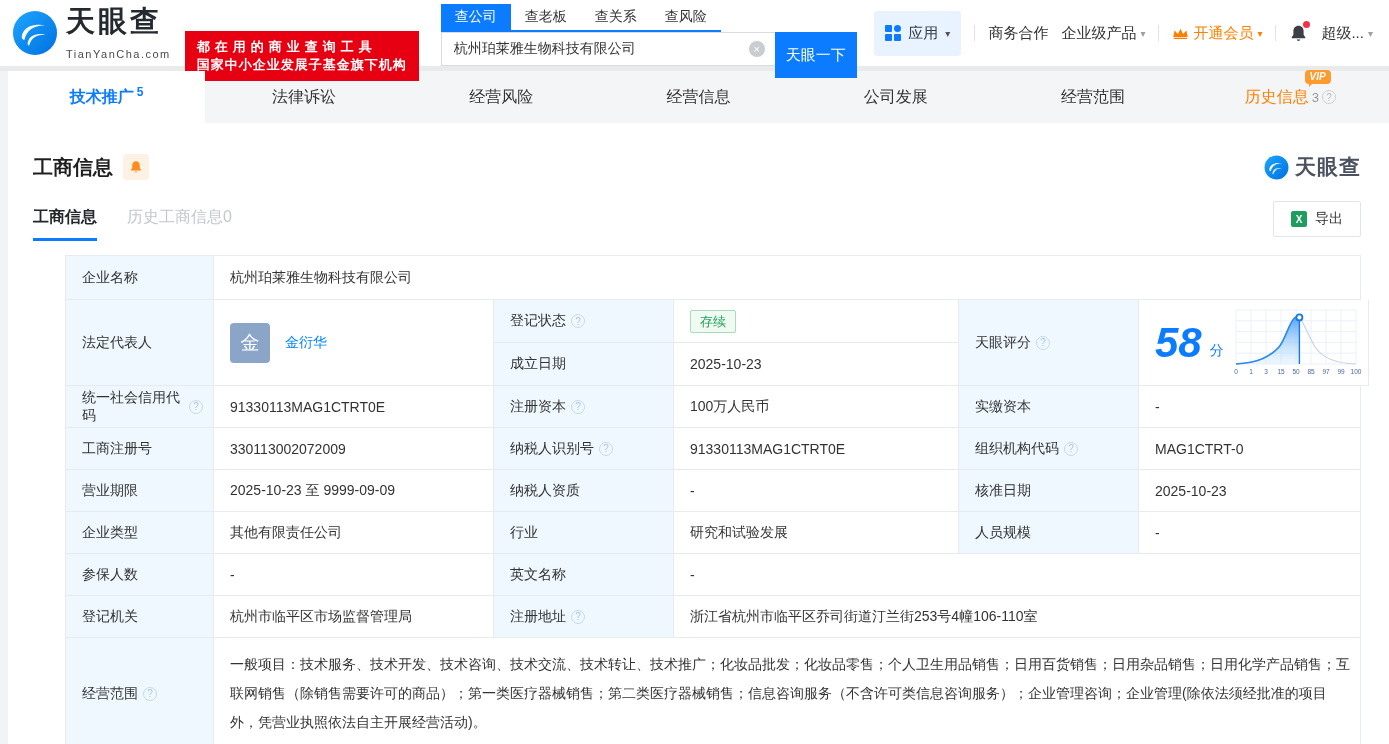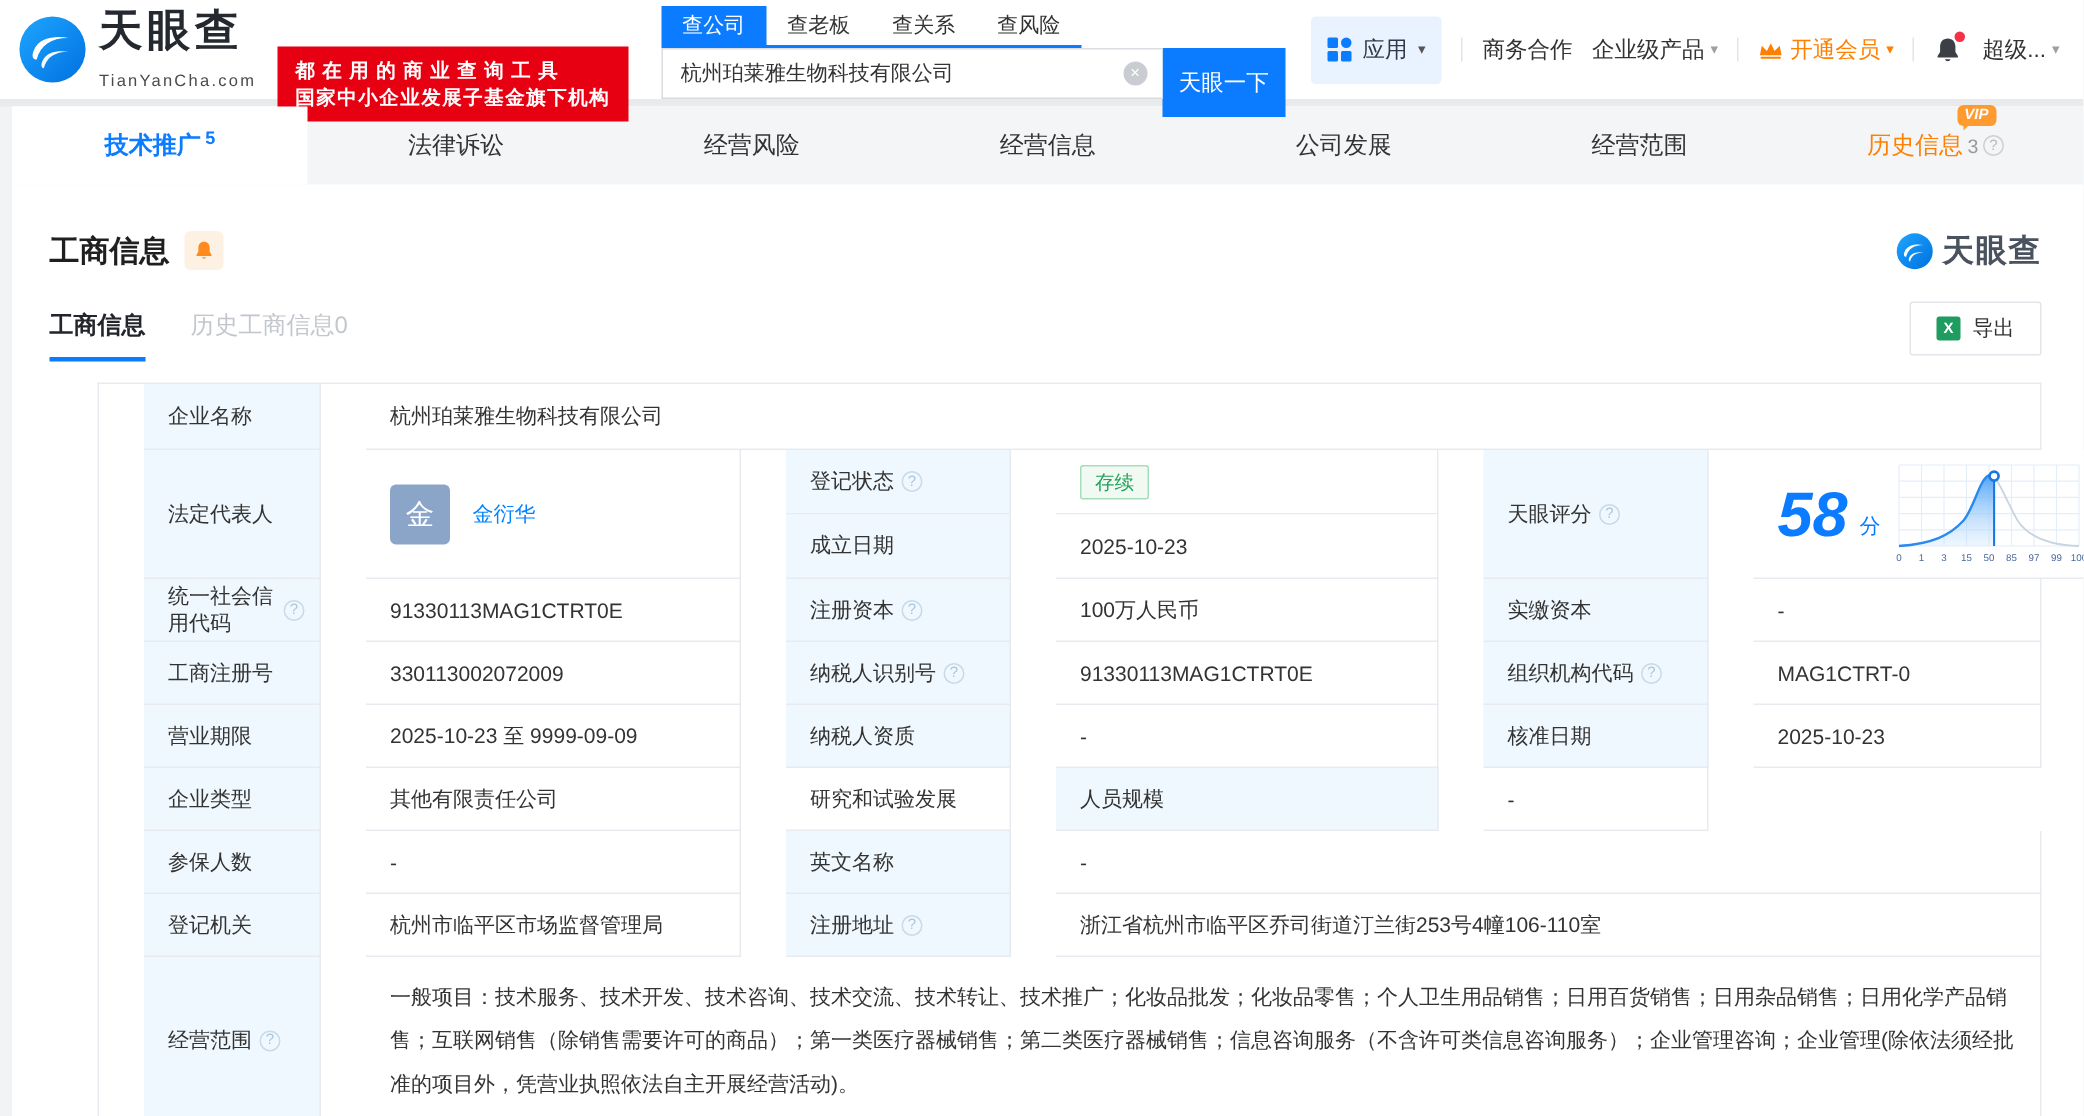--- a/index.html
+++ b/index.html
@@ -66,21 +66,21 @@
   .watermark span { font-size:21px; font-weight:700; color:#49525e; letter-spacing:1px; }
   .subtab-row { display:flex; align-items:flex-end; margin-top:20px; }
   .subtab { font-size:16px; margin-right:30px; padding-bottom:10px; cursor:pointer; color:#c3c7cd; border-bottom:3px solid transparent; }
   .subtab.active { color:#22252a; font-weight:700; border-bottom-color:#0b7bff; }
   .export-btn { margin-left:auto; margin-bottom:4px; display:flex; align-items:center; gap:8px; border:1px solid #e2e6ea; background:#fff; padding:8px 17px; border-radius:2px; font-size:14px; color:#333; cursor:pointer; font-family:inherit; }
   .xls-ic { width:16px; height:16px; background:#1f9d61; color:#fff; font-size:10px; font-weight:700; display:flex; align-items:center; justify-content:center; border-radius:2px; }
   
   .t-table { margin:14px 0 0 32px; border-top:1px solid #e7ebf0; border-left:1px solid #e7ebf0; font-size:14px; }
   .t-row { display:grid; grid-template-columns:148px 280px 180px 285px 180px 1fr; }
   .row2 { grid-template-rows:43px 43px; }
-  .cell { border-right:1px solid #e7ebf0; border-bottom:1px solid #e7ebf0; display:flex; align-items:center; padding:0 10px 0 16px; min-height:42px; background:#fff; gap:5px;margin-left:30px; }
+  .cell { border-right:1px solid #e7ebf0; border-bottom:1px solid #e7ebf0; display:flex; align-items:center; padding:0 10px 0 16px; min-height:42px; background:#fff; gap:5px; }
   .r1 .cell { min-height:44px; }
   .lbl { background:#eff8fe; color:#333; }
   .sp5 { grid-column:span 5; }
   .sp3 { grid-column:span 3; }
   .rs2 { grid-row:span 2; }
   .avatar { width:40px; height:40px; border-radius:4px; background:#8ba5c9; color:#fff; font-size:19px; display:flex; align-items:center; justify-content:center; margin-right:10px; flex:none; }
   .link { color:#0084ff; cursor:pointer; }
   .badge-green { color:#23a35a; background:#f0faf3; border:1px solid #a7dcbc; font-size:13px; padding:2px 9px; border-radius:2px; line-height:17px; }
   .score-cell { gap:8px; padding-right:4px; }
   .score-num { font-size:42px; font-weight:700; font-style:italic; color:#0b7bff; line-height:1; }
@@ -377,20 +377,23 @@
           </div>
       </div>
 
       <div class="t-row">
         <div class="cell lbl">
             <span>企业类型</span>
           </div>
         <div class="cell">
             <span>其他有限责任公司</span>
           </div>
+        <div class="cell lbl">
+            <span>行业</span>
+          </div>
         <div class="cell">
             <span>研究和试验发展</span>
           </div>
         <div class="cell lbl">
             <span>人员规模</span>
           </div>
         <div class="cell">
             <span>-</span>
           </div>
       </div>

